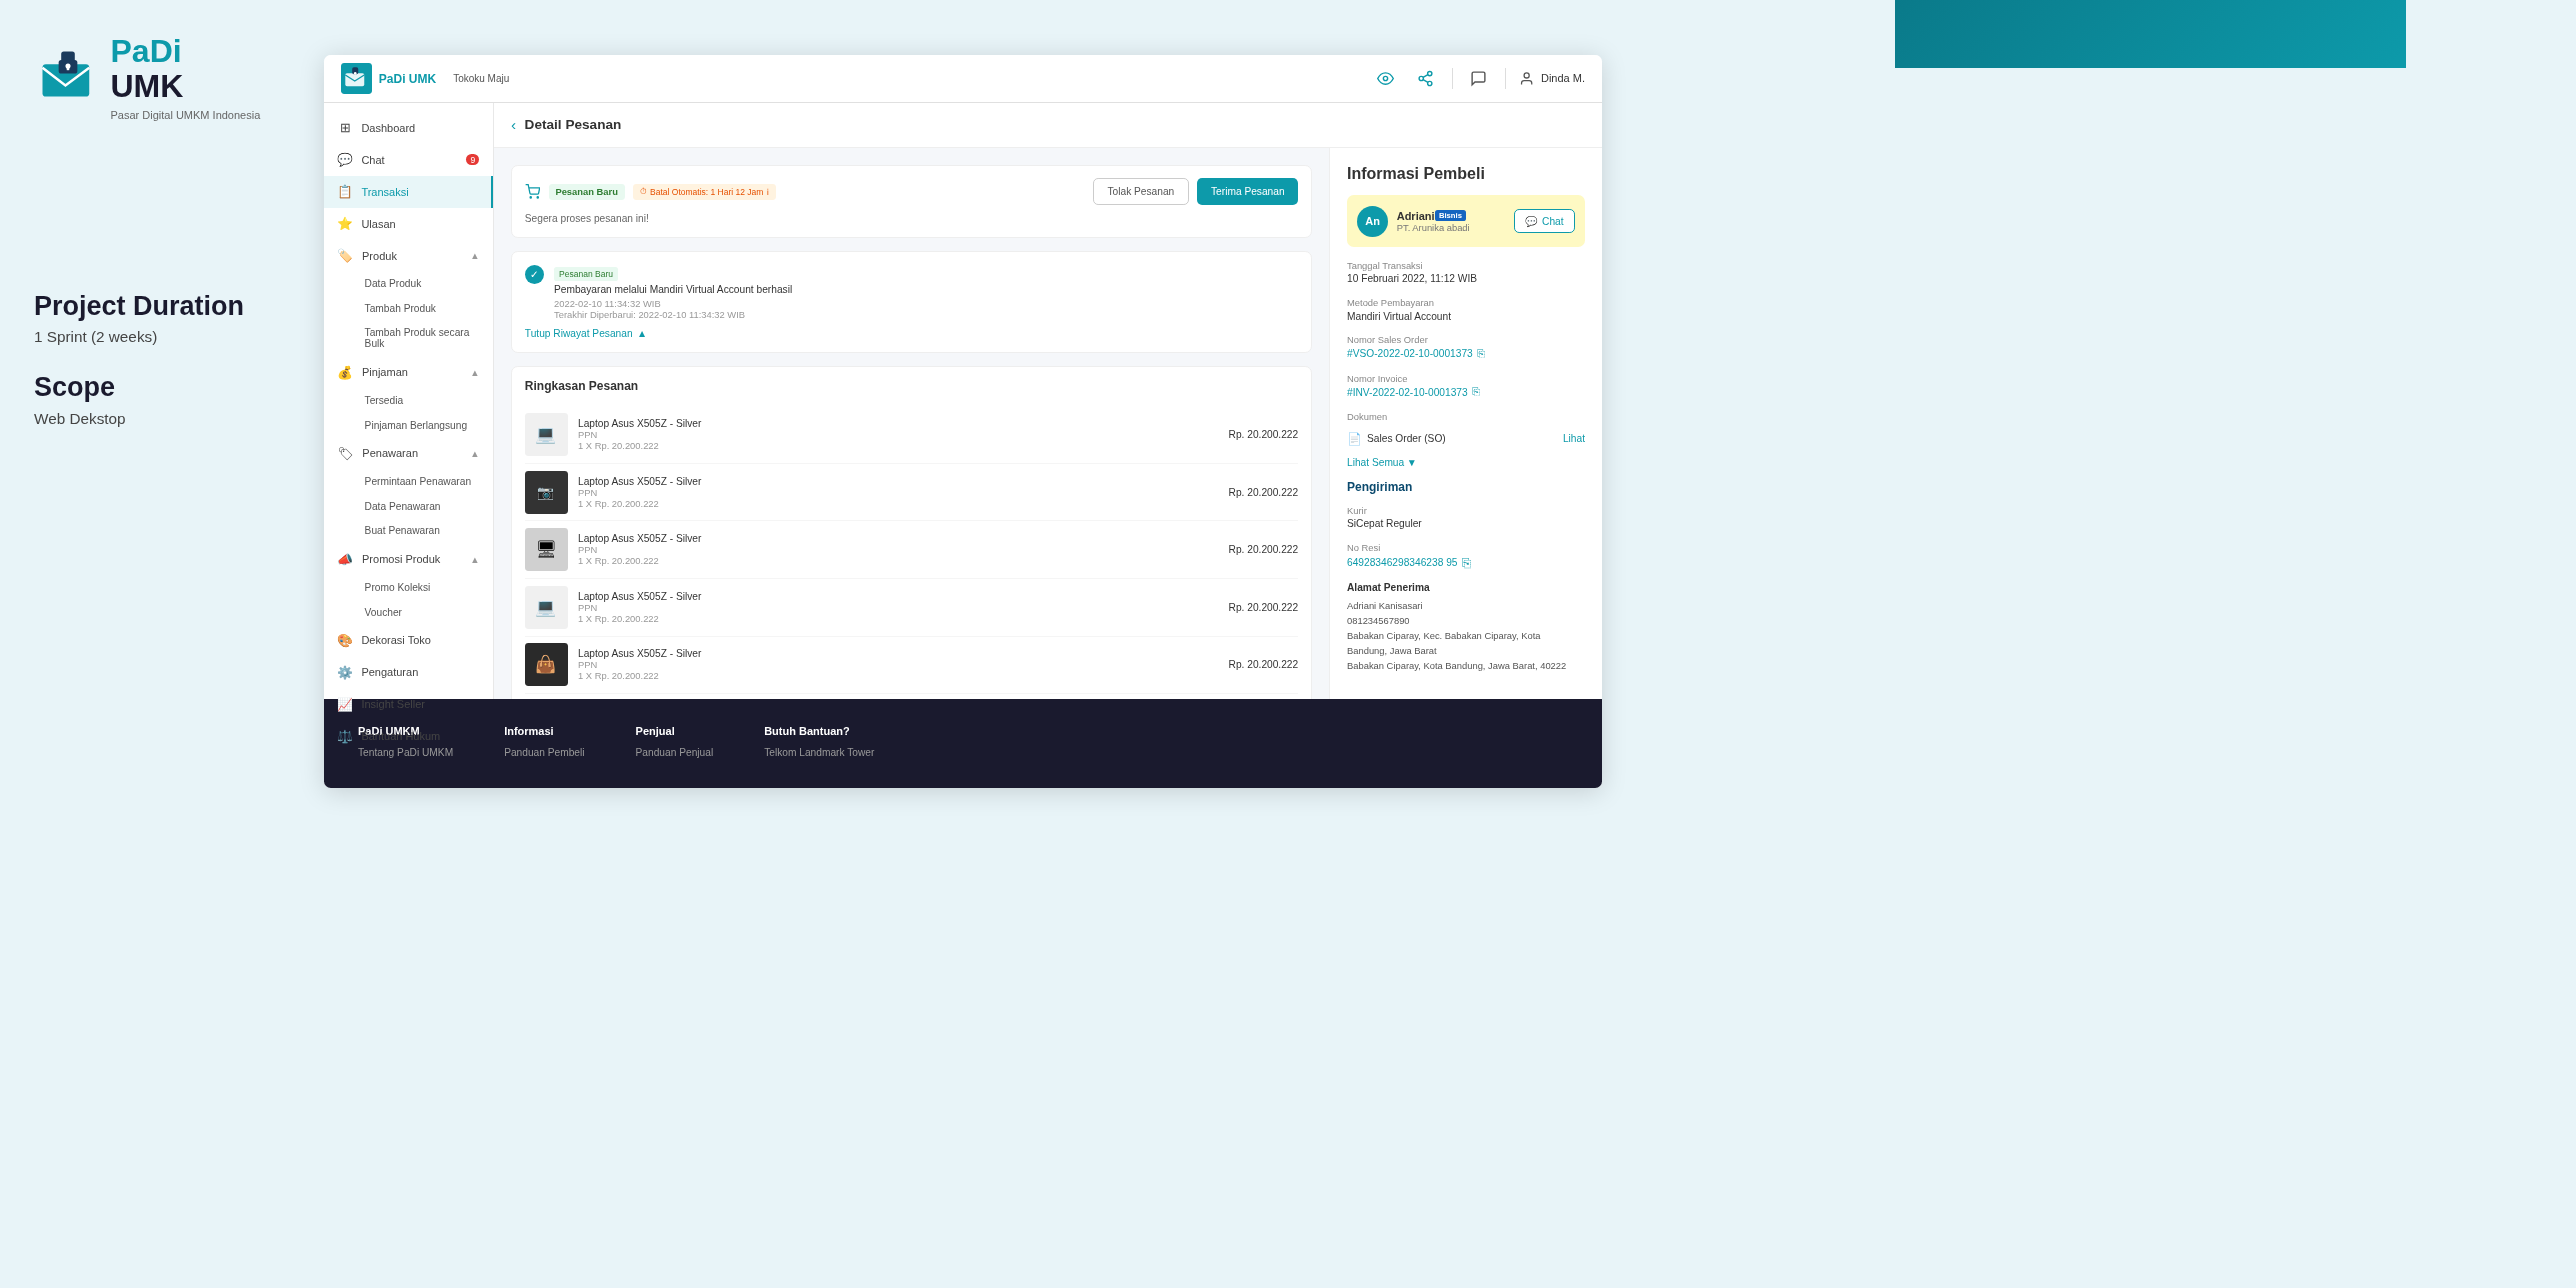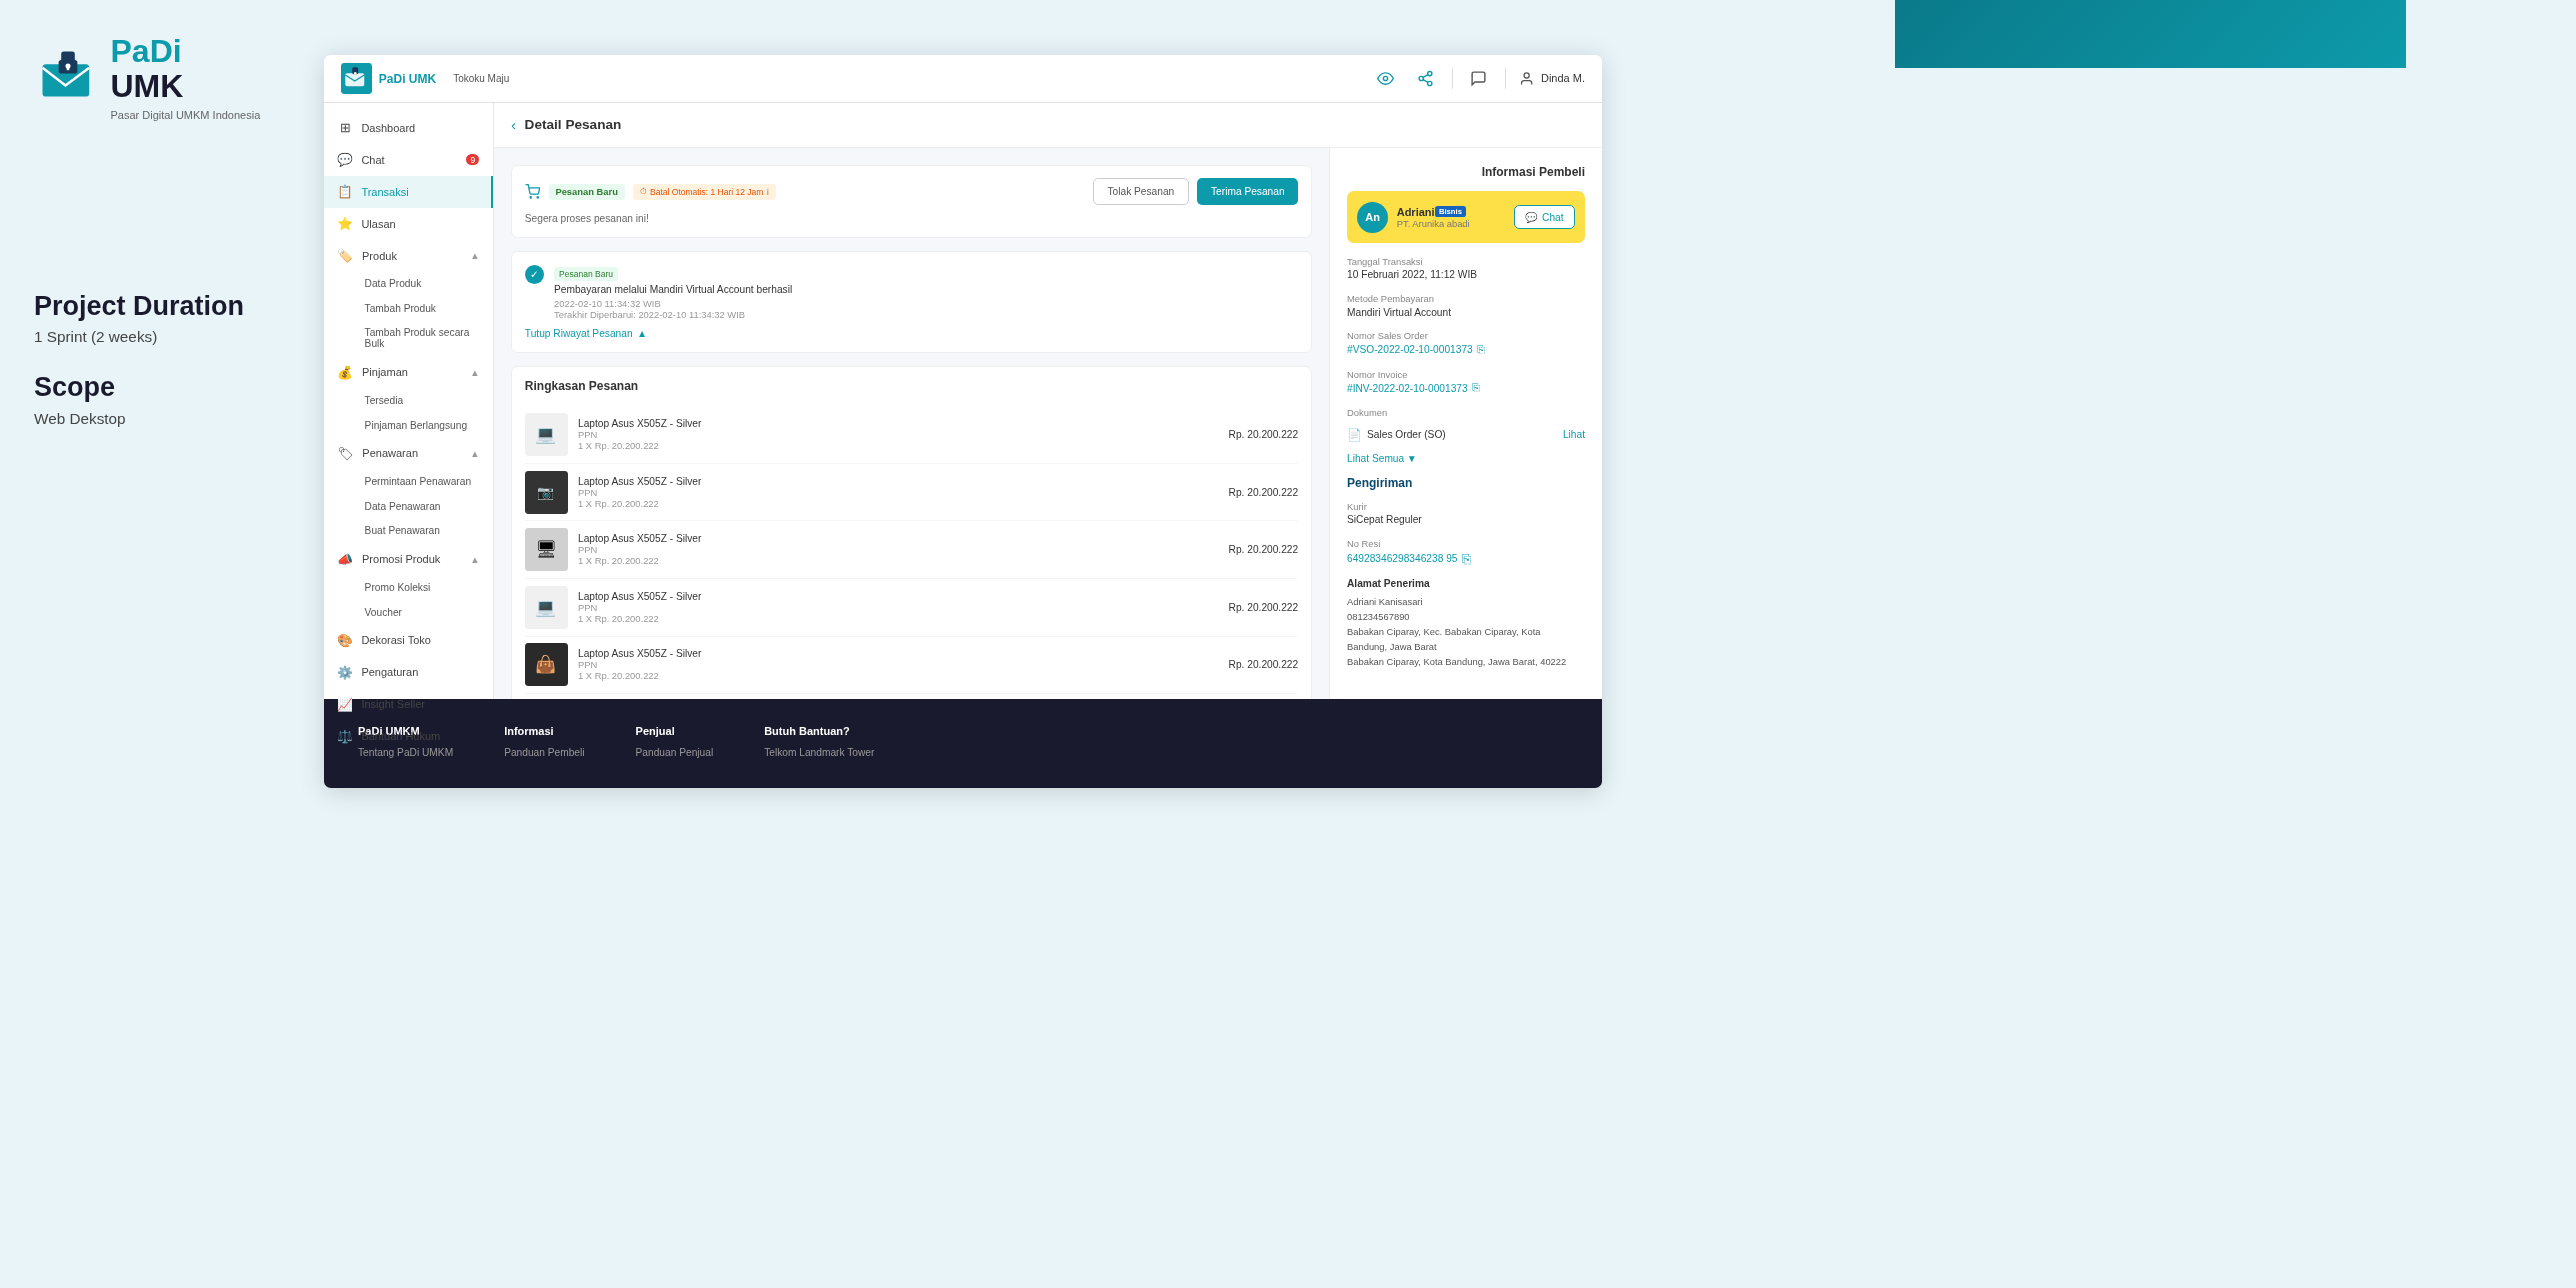--- a/index.html
+++ b/index.html
@@ -276,27 +276,27 @@
       flex-shrink: 0;
     }
     .product-info { flex: 1; }
     .product-name { font-size: 10.2px; font-weight: 500; color: #333; }
     .product-ppn { font-size: 9.4px; color: #999; }
     .product-qty { font-size: 9.4px; color: #999; }
     .product-price { font-size: 10.2px; font-weight: 500; color: #333; white-space: nowrap; }
 
     
     .buyer-info { }
-    .buyer-info-title { font-size: 12px; font-weight: 600; color: #333; margin-bottom: 12.8px; text-align: right; }
+    .buyer-info-title { font-size: 16px; font-weight: 600; color: #333; margin-bottom: 12.8px; }
     .buyer-card {
       display: flex;
       align-items: center;
       gap: 8.5px;
       padding: 10.2px;
-      background: #fde047;
+      background: #fef9c3;
       border-radius: 6.8px;
       margin-bottom: 12.8px;
     }
     .buyer-avatar {
       width: 31px;
       height: 31px;
       border-radius: 50%;
       background: #0d9aaa;
       color: white;
       display: flex;

